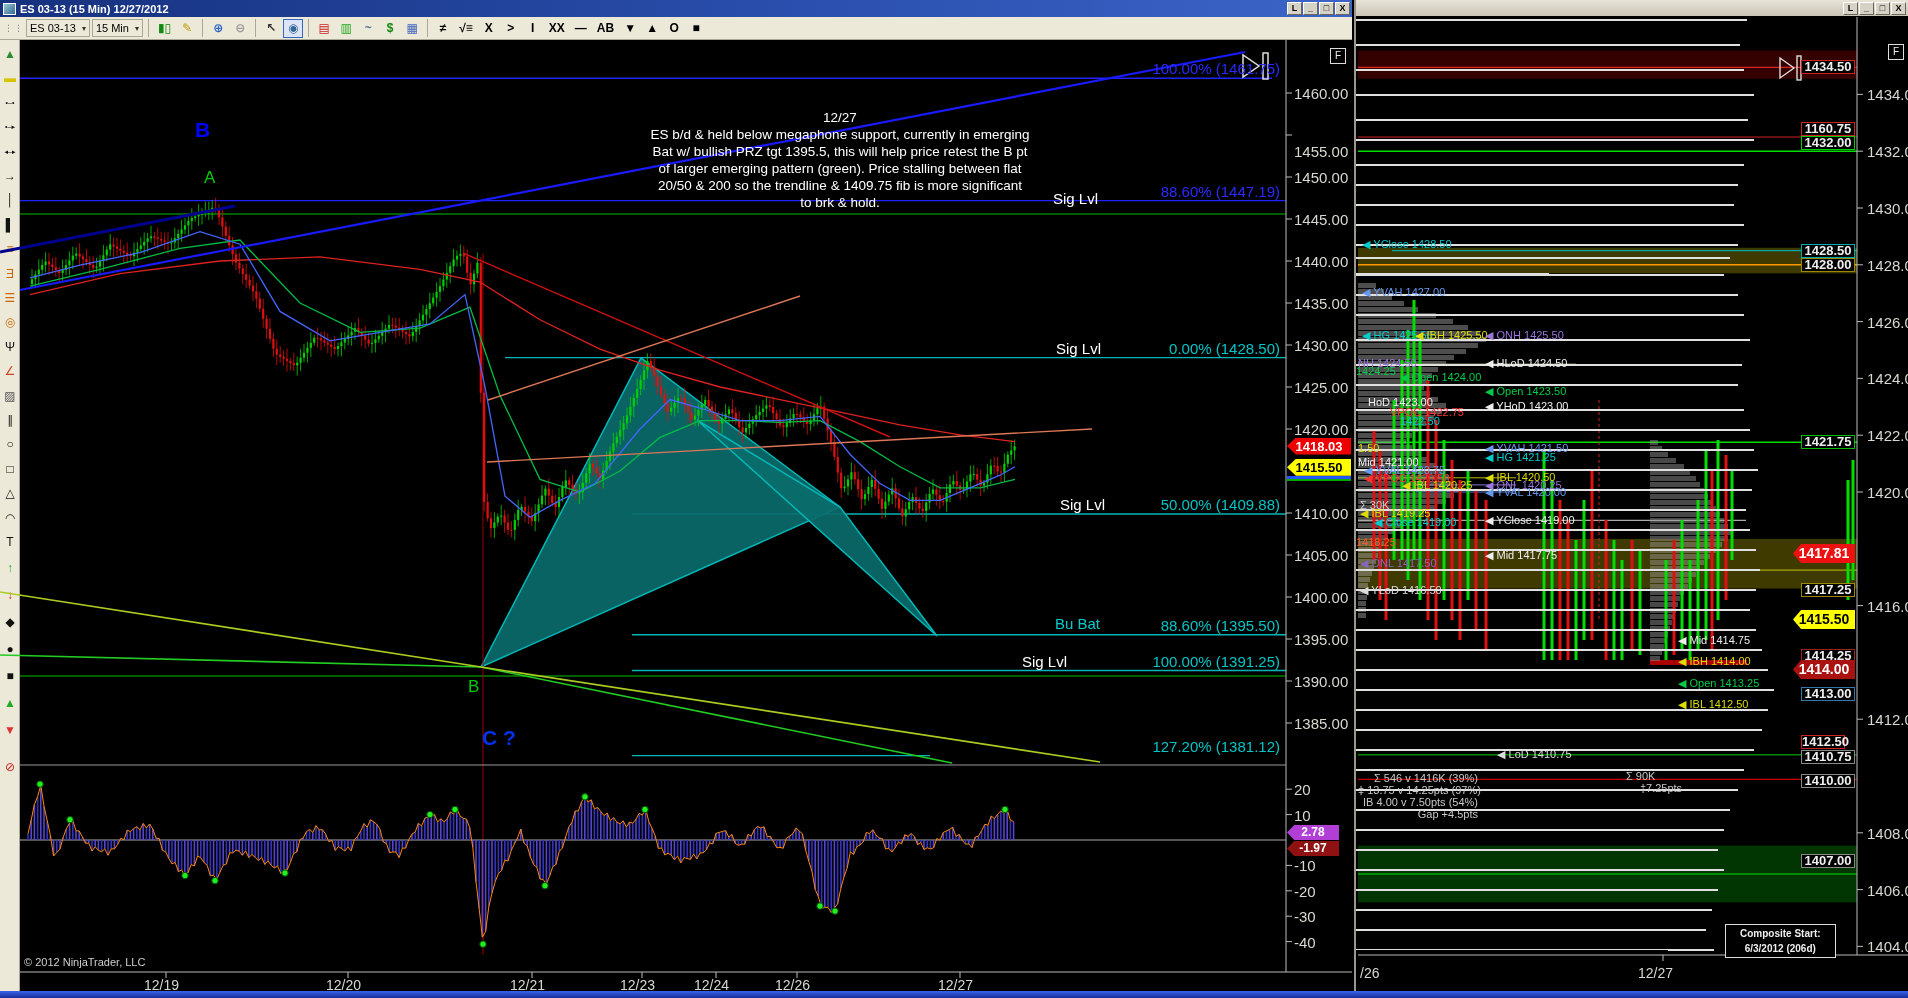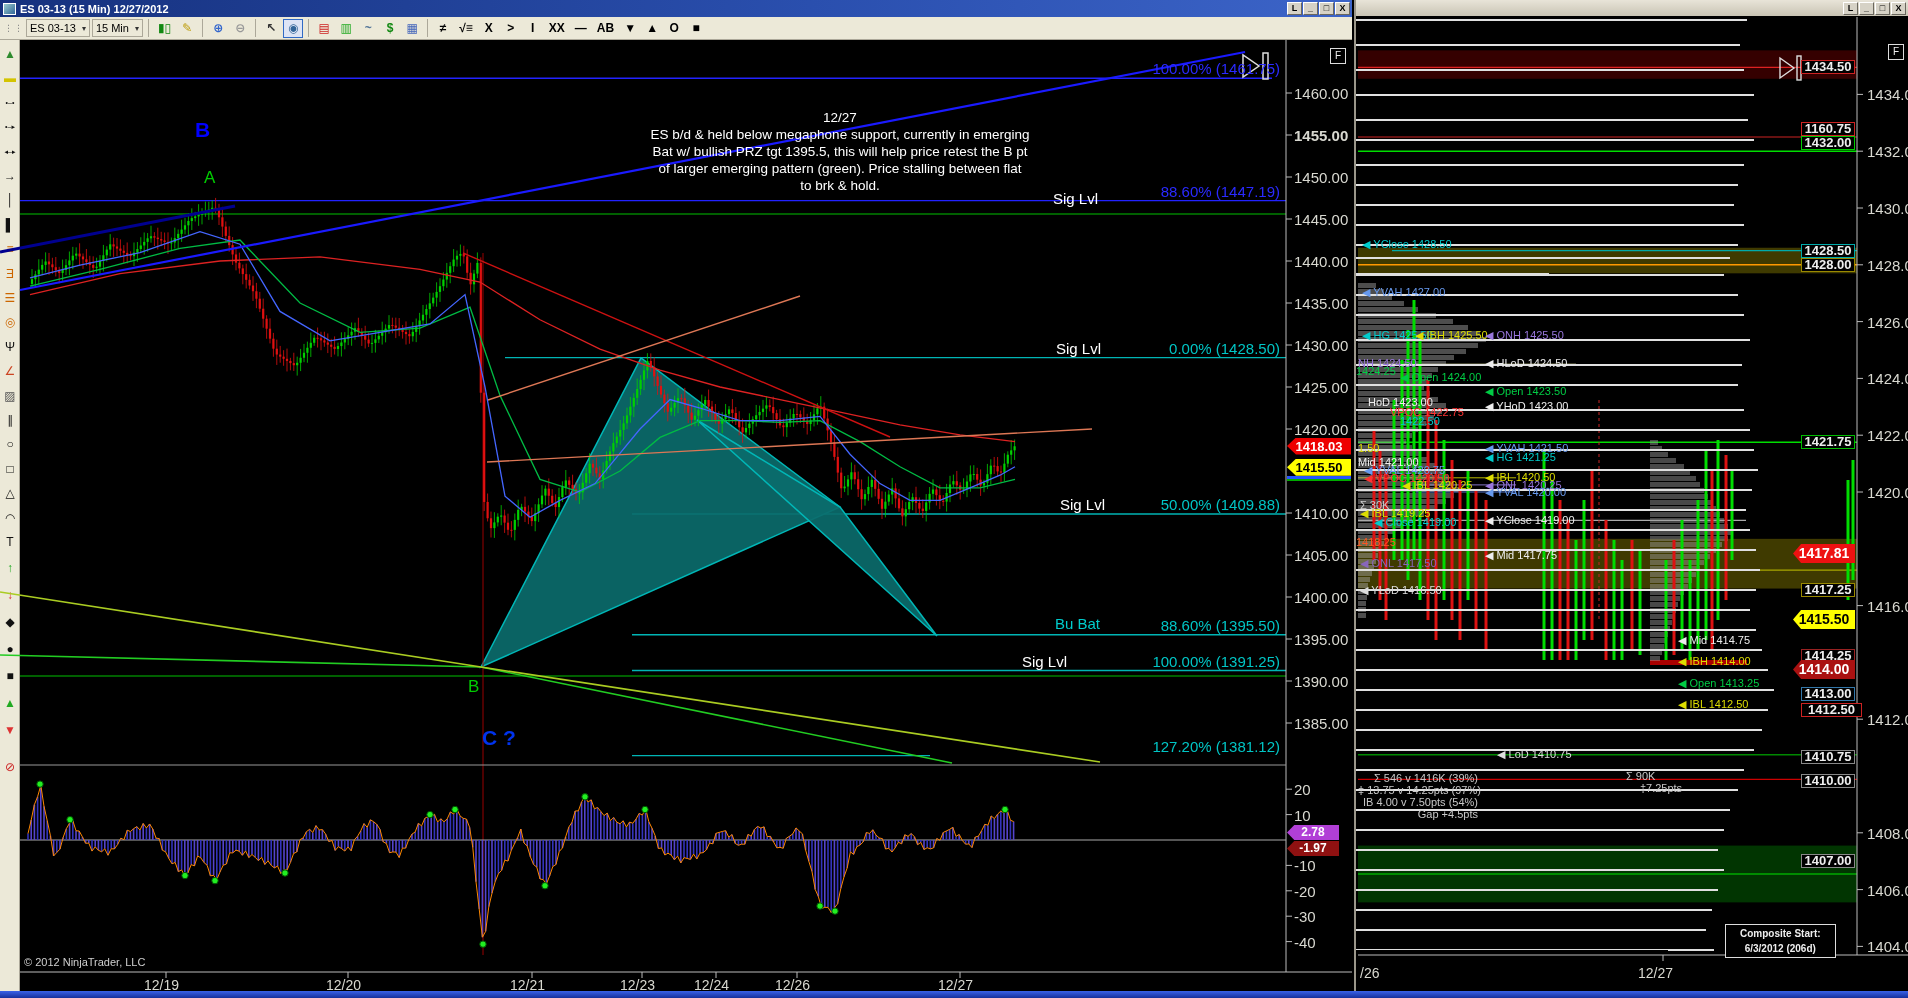--- a/index.html
+++ b/index.html
@@ -1097,40 +1097,41 @@
         <line x1="1286" y1="890.8" x2="1292" y2="890.8" stroke="#bbb"></line>
         <line x1="1286" y1="916.2" x2="1292" y2="916.2" stroke="#bbb"></line>
         <line x1="1286" y1="941.6" x2="1292" y2="941.6" stroke="#bbb"></line>
       </svg>
     <div id="lLabels" class="abs" style="left:0;top:0;width:1352px;height:998px;pointer-events:none;">
       <div class="ann" id="annBlock">
           <div>12/27</div>
           <div>ES b/d &amp; held below megaphone support, currently in emerging</div>
           <div>Bat w/ bullish PRZ tgt 1395.5, this will help price retest the B pt</div>
           <div>of larger emerging pattern (green).  Price stalling between flat</div>
+          <div>20/50 &amp; 200 so the trendline &amp; 1409.75 fib is more significant</div>
           <div>to brk &amp; hold.</div>
         </div>
     <div class="fiblbl" style="left: 1000px; top: 60.3px; color: rgb(42, 42, 255);">100.00% (1461.75)</div>
         <div class="fiblbl" style="left: 1000px; top: 182.604px; color: rgb(42, 42, 255);">88.60% (1447.19)</div>
         <div class="fiblbl" style="left: 1000px; top: 339.6px; color: rgb(0, 197, 197);">0.00% (1428.50)</div>
         <div class="fiblbl" style="left: 1000px; top: 496.008px; color: rgb(0, 197, 197);">50.00% (1409.88)</div>
         <div class="fiblbl" style="left: 1000px; top: 616.8px; color: rgb(0, 197, 197);">88.60% (1395.50)</div>
         <div class="fiblbl" style="left: 1000px; top: 652.5px; color: rgb(0, 197, 197);">100.00% (1391.25)</div>
         <div class="fiblbl" style="left: 1000px; top: 737.592px; color: rgb(0, 197, 197);">127.20% (1381.12)</div>
         <div class="siglbl" style="left: 1053px; top: 190px; color: rgb(255, 255, 255);">Sig Lvl</div>
         <div class="siglbl" style="left: 1056px; top: 340px; color: rgb(255, 255, 255);">Sig Lvl</div>
         <div class="siglbl" style="left: 1060px; top: 496px; color: rgb(255, 255, 255);">Sig Lvl</div>
         <div class="siglbl" style="left: 1055px; top: 615px; color: rgb(0, 204, 204);">Bu Bat</div>
         <div class="siglbl" style="left: 1022px; top: 653px; color: rgb(255, 255, 255);">Sig Lvl</div>
         <div style="left: 195px; top: 118px; color: rgb(0, 0, 255); font-size: 21px; font-weight: bold; position: absolute;">B</div>
         <div style="left: 204px; top: 168px; color: rgb(0, 204, 0); font-size: 17px; font-weight: normal; position: absolute;">A</div>
         <div style="left: 468px; top: 677px; color: rgb(0, 204, 0); font-size: 17px; font-weight: normal; position: absolute;">B</div>
         <div style="left: 482px; top: 726px; color: rgb(0, 51, 238); font-size: 21px; font-weight: bold; position: absolute;">C ?</div>
         <div class="axlbl" style="left: 1294px; top: 85px;">1460.00</div>
-        <div class="axlbl" style="left: 1294px; top: 127px; font-weight: bold;">1455.00</div>
+        <div class="axlbl" style="left: 1294px; top: 143px;">1455.00</div>
         <div class="axlbl" style="left: 1294px; top: 169px;">1450.00</div>
         <div class="axlbl" style="left: 1294px; top: 211px;">1445.00</div>
         <div class="axlbl" style="left: 1294px; top: 253px;">1440.00</div>
         <div class="axlbl" style="left: 1294px; top: 295px;">1435.00</div>
         <div class="axlbl" style="left: 1294px; top: 337px;">1430.00</div>
         <div class="axlbl" style="left: 1294px; top: 379px;">1425.00</div>
         <div class="axlbl" style="left: 1294px; top: 421px;">1420.00</div>
         <div class="axlbl" style="left: 1294px; top: 505px;">1410.00</div>
         <div class="axlbl" style="left: 1294px; top: 547px;">1405.00</div>
         <div class="axlbl" style="left: 1294px; top: 589px;">1400.00</div>
@@ -1403,21 +1404,21 @@
         <div class="rtag" style="left: 445px; top: 136px; width: 54px; background: rgb(0, 0, 0); color: rgb(238, 238, 238); border: 1px solid rgb(0, 204, 0);">1432.00</div>
         <div class="rtag" style="left: 445px; top: 244px; width: 54px; background: rgb(0, 0, 0); color: rgb(238, 238, 238); border: 1px solid rgb(0, 170, 170);">1428.50</div>
         <div class="rtag" style="left: 445px; top: 258px; width: 54px; background: rgb(0, 0, 0); color: rgb(238, 238, 238); border: 1px solid rgb(153, 136, 0);">1428.00</div>
         <div class="rtag" style="left: 445px; top: 435px; width: 54px; background: rgb(0, 0, 0); color: rgb(238, 238, 238); border: 1px solid rgb(0, 187, 0);">1421.75</div>
         <div class="rtag big" style="left: 437px; top: 544px; width: 62px; background: rgb(238, 17, 17); color: rgb(255, 255, 255); border: none;">1417.81</div>
         <div class="rtag" style="left: 445px; top: 583px; width: 54px; background: rgb(0, 0, 0); color: rgb(238, 238, 238); border: 1px solid rgb(153, 136, 0);">1417.25</div>
         <div class="rtag big" style="left: 437px; top: 610px; width: 62px; background: rgb(255, 255, 0); color: rgb(0, 0, 0); border: none;">1415.50</div>
         <div class="rtag" style="left: 445px; top: 649px; width: 54px; background: rgb(0, 0, 0); color: rgb(238, 238, 238); border: 1px solid rgb(153, 34, 34);">1414.25</div>
         <div class="rtag big" style="left: 437px; top: 660px; width: 62px; background: rgb(170, 17, 17); color: rgb(255, 255, 255); border: none;">1414.00</div>
         <div class="rtag" style="left: 445px; top: 687px; width: 54px; background: rgb(0, 0, 0); color: rgb(238, 238, 238); border: 1px solid rgb(51, 119, 170);">1413.00</div>
-        <div class="rtag" style="left: 445px; top: 703px; width: 61px; background: rgb(0, 0, 0); color: rgb(238, 238, 238); border: 1px solid rgb(204, 34, 34);">1412.50</div>
+        <div class="rtag" style="left: 445px; top: 735px; width: 44px; background: rgb(0, 0, 0); color: rgb(238, 238, 238); border: 1px solid rgb(204, 34, 34);">1412.50</div>
         <div class="rtag" style="left: 445px; top: 750px; width: 54px; background: rgb(0, 0, 0); color: rgb(238, 238, 238); border: 1px solid rgb(136, 136, 136);">1410.75</div>
         <div class="rtag" style="left: 445px; top: 774px; width: 54px; background: rgb(0, 0, 0); color: rgb(238, 238, 238); border: 1px solid rgb(136, 136, 136);">1410.00</div>
         <div class="rtag" style="left: 445px; top: 854px; width: 54px; background: rgb(0, 0, 0); color: rgb(238, 238, 238); border: 1px solid rgb(136, 136, 136);">1407.00</div>
         <div class="stats" style="left: 2px; top: 772px; width: 120px; text-align: right;">Σ 546 v 1416K (39%)</div>
         <div class="stats" style="left: 2px; top: 784px; width: 120px; text-align: right;">‡ 13.75 v 14.25pts (97%)</div>
         <div class="stats" style="left: 2px; top: 796px; width: 120px; text-align: right;">IB 4.00 v 7.50pts (54%)</div>
         <div class="stats" style="left: 2px; top: 808px; width: 120px; text-align: right;">Gap +4.5pts</div>
         <div class="stats" style="left: 270px; top: 770px; width: 70px; text-align: left;">Σ 90K</div>
         <div class="stats" style="left: 270px; top: 782px; width: 70px; text-align: center;">‡7.25pts</div>
         <div class="compbox" style="left: 369px; top: 924px;">

